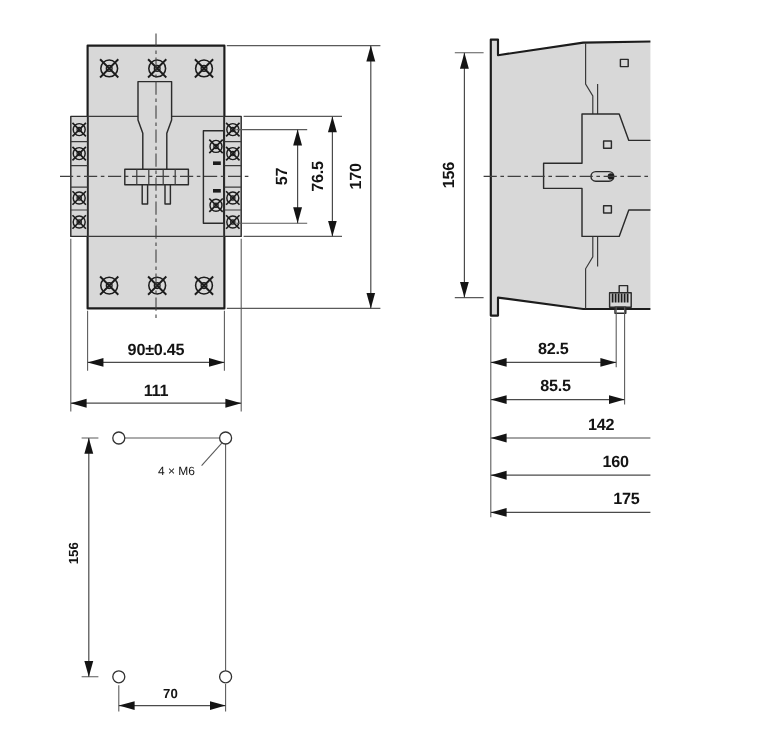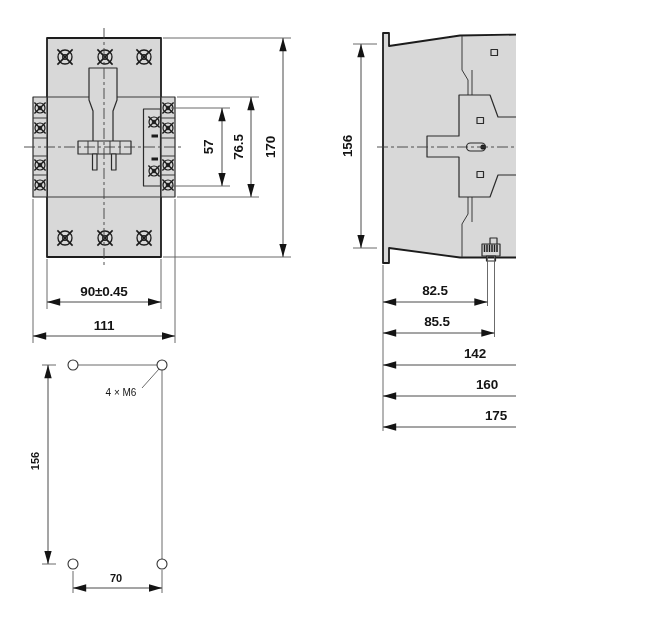--- a/index.html
+++ b/index.html
@@ -1,17 +1,17 @@
 <!DOCTYPE html>
 <html><head>
 <meta charset="utf-8">
 <style>
   html,body { margin:0; padding:0; background:#ffffff; }
   #canvas { position:relative; width:516px; height:619px; background:#ffffff; overflow:hidden;
-            font-family:"Liberation Sans", sans-serif; }
+            font-family:"Liberation Sans", sans-serif;margin-left:26px; }
   svg { position:absolute; left:0; top:0; }
   .outline  { fill:#d8d8d8; stroke:#1c1c1c; stroke-width:1.8; stroke-linejoin:round; }
   .part     { fill:none;    stroke:#2b2b2b; stroke-width:1.2; stroke-linejoin:round; }
   .part-f   { fill:#d8d8d8; stroke:#2b2b2b; stroke-width:1.2; stroke-linejoin:round; }
   .thin     { fill:none;    stroke:#3a3a3a; stroke-width:1; }
   .dimline  { fill:none;    stroke:#4a4a4a; stroke-width:1; }
   .ext      { fill:none;    stroke:#5a5a5a; stroke-width:0.9; }
   .cl       { fill:none;    stroke:#3f3f3f; stroke-width:0.9; stroke-dasharray:11 3 3 3; }
   .dk       { fill:#1c1c1c; stroke:none; }
   .hole     { fill:#ffffff; stroke:#333333; stroke-width:1.1; }

